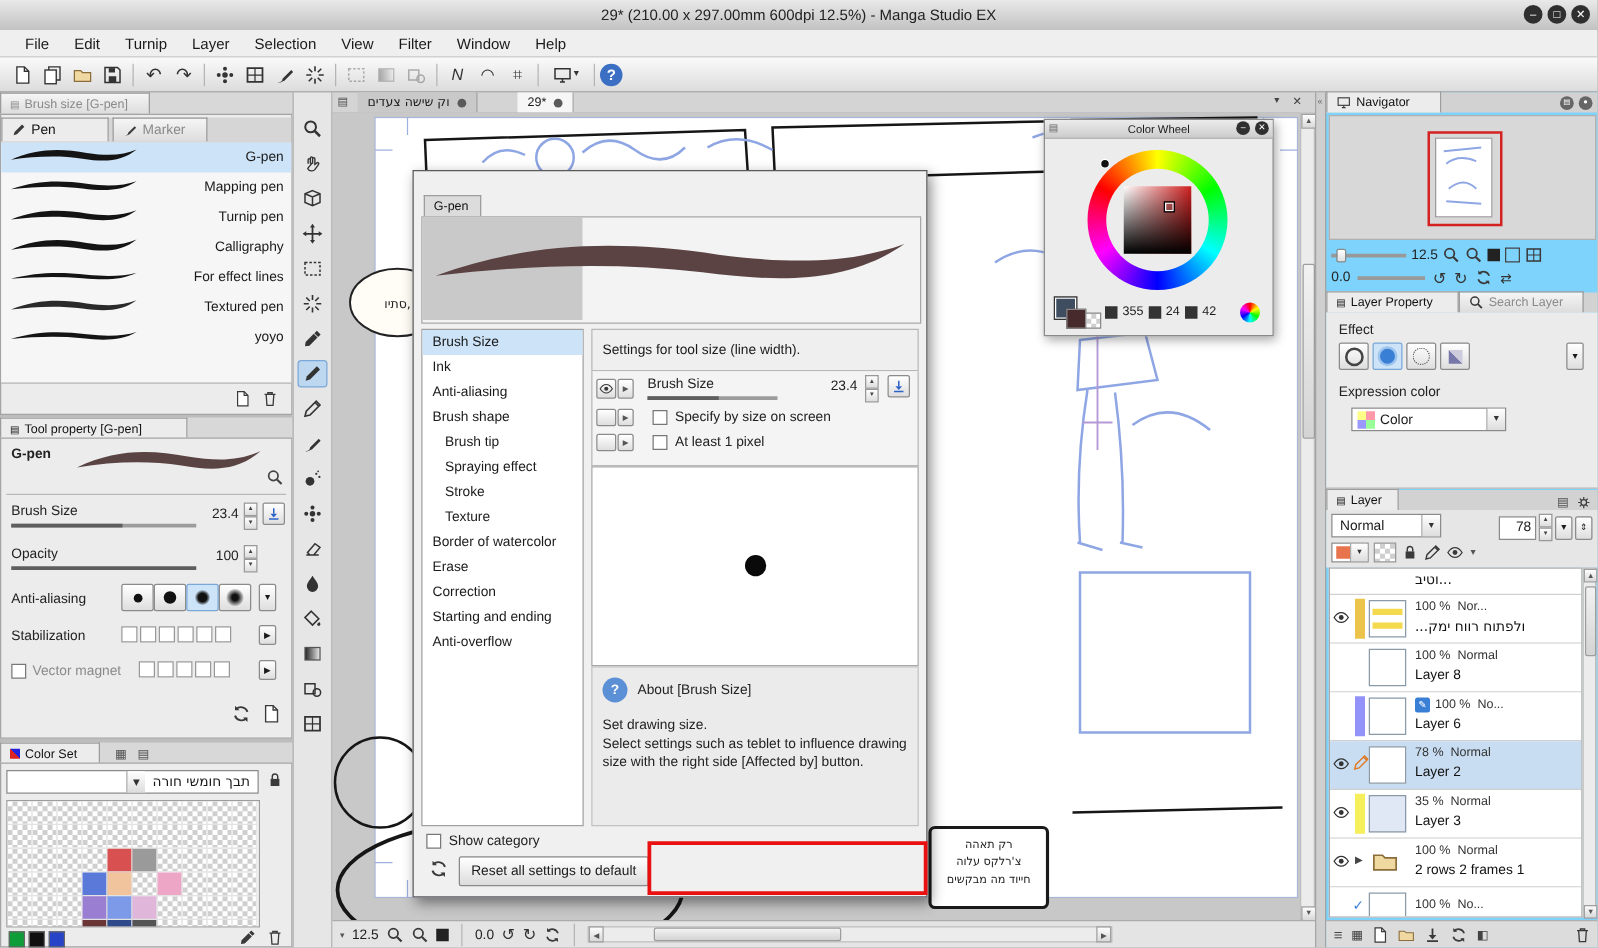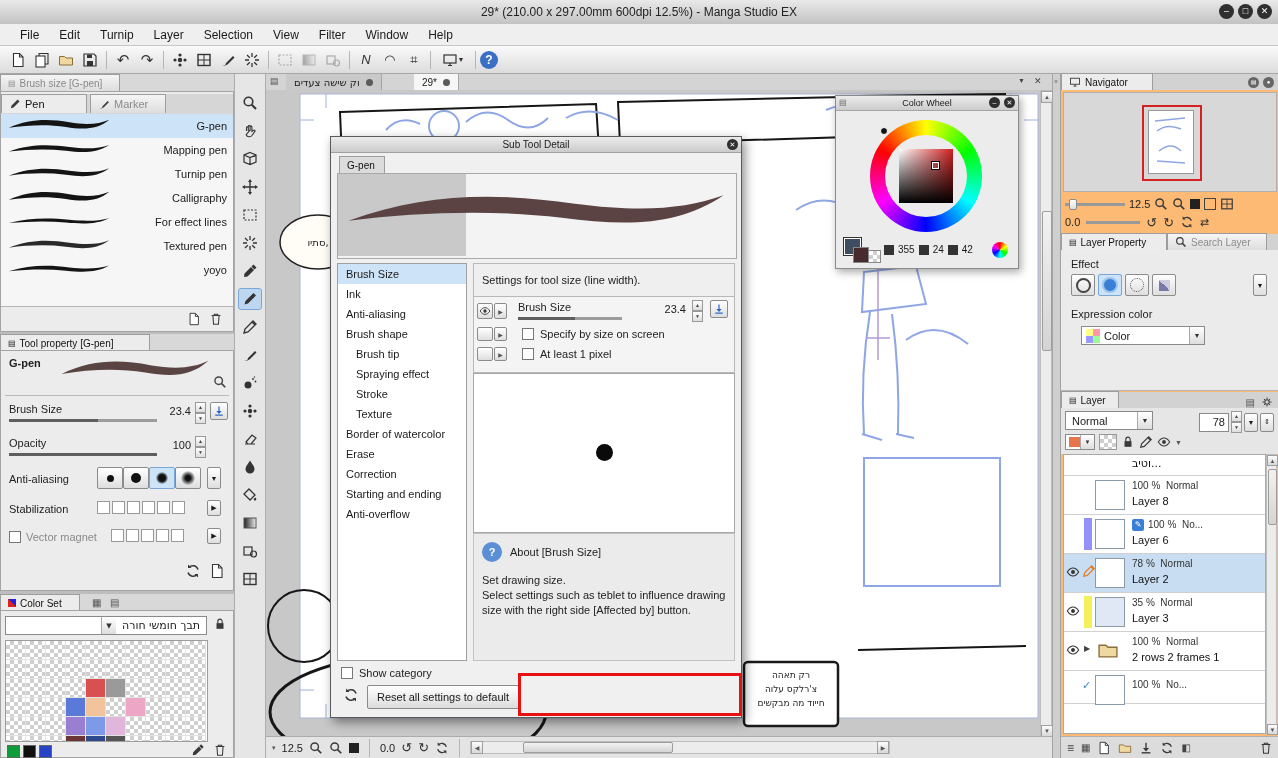--- a/index.html
+++ b/index.html
@@ -49,21 +49,21 @@
   #anno{left:187px;top:536px;width:218px;height:37px;border:3px solid #e81010;z-index:12;pointer-events:none}
   
   #cwheel{left:835px;top:95px;width:182px;height:172px;background:#ececec;border:1px solid #8a8a8a;box-shadow:2px 3px 8px rgba(0,0,0,.35);z-index:5}
   #cwheel .tbar{height:14px;background:linear-gradient(#ececec,#cccccc);border-bottom:1px solid #a5a5a5;font-size:9px;text-align:center;line-height:14px;position:relative}
   .ring{width:112px;height:112px;border-radius:50%;background:conic-gradient(from -60deg,#f00,#ff0,#0f0,#0ff,#00f,#f0f,#f00)}
   .ringhole{width:82px;height:82px;border-radius:50%;background:#ececec}
   .svsq{width:54px;height:54px;background:linear-gradient(to top,#000,rgba(0,0,0,0)),linear-gradient(to right,#fff,#d02020)}
   .cwnum{font-size:10px}
   .cwicon{width:10px;height:10px;background:#333;display:inline-block}
   
-  #sidebar{left:1060px;top:74px;width:218px;height:684px;background:#fdba74;border-left:1px solid #a2a2a2;box-sizing:border-box}
+  #sidebar{left:1060px;top:74px;width:218px;height:684px;background:#7dd3fc;border-left:1px solid #a2a2a2;box-sizing:border-box}
   .sbtabrow{height:16px;background:#d2d2d2;display:flex;align-items:flex-end}
   .layrow{position:relative;border-bottom:1px solid #d0d0d0;background:#fff}
   .layrow.sel{background:#c8ddf2}
   .lthumb{width:30px;height:30px;border:1px solid #8a9aa8;box-sizing:border-box;position:absolute;left:31px;top:4px;background:#fff}
   .l1{position:absolute;left:68px;top:4px;font-size:10px;color:#333}
   .l2{position:absolute;left:68px;top:19px;font-size:11px;color:#111}
   .chip{position:absolute;left:20px;top:3px;width:8px;height:32px}
   .eyeb{position:absolute;left:2px;top:11px;width:16px;height:16px;color:#333}
   .scrl{background:#ececec;border:1px solid #bdbdbd;box-sizing:border-box}
   .scrbtn{background:linear-gradient(#fdfdfd,#d8d8d8);border:1px solid #a0a0a0;color:#555;font-size:6px;display:flex;align-items:center;justify-content:center;box-sizing:border-box}
@@ -762,24 +762,20 @@
       <span class="cwnum">355</span>
     <span class="cwicon"></span>
       <span class="cwnum">24</span>
     <span class="cwicon"></span>
       <span class="cwnum">42</span>
   </div>
   <span class="ab" style="left:156px;top:146px;width:16px;height:16px;border-radius:50%;background:conic-gradient(#f00,#ff0,#0f0,#0ff,#00f,#f0f,#f00)"></span>
 </div>
 
 <div id="dlg" class="ab">
-  <div class="tbar">
-    <span>Sub Tool Detail</span>
-    <span class="winbtn ab" style="right:3px;top:2px;width:11px;height:11px;line-height:11px;font-size:7px">✕</span>
-  </div>
   <span class="phdr-tab on ab" style="left:8px;top:19px;width:46px;background:#dcdcdc">
       <span>G-pen</span>
     </span>
   <div class="ab" style="left:6px;top:36px;width:398px;height:84px;border:1px solid #a8a8a8;background:#f3f3f3">
     <div class="ab" style="left:0;top:0;width:128px;height:82px;background:#c9c9c9"></div>
     <svg class="swoosh ab" style="left:4px;top:10px;fill:#5c4343" width="388" height="62">
         <use href="#swoosh"></use>
       </svg>
   </div>
 
@@ -983,20 +979,32 @@
       <span style="font-size:7px;color:#555">▼</span>
     </div>
   </div>
 
   <div class="ab" style="left:2px;top:380px;width:203px;height:280px;background:#fff;border:1px solid #aaa;overflow:hidden;box-sizing:border-box">
 
     <div class="layrow" style="height:20px">
       <span class="l2 heb" style="top:2px">וטיב...</span>
     </div>
 
+    <div class="layrow" style="height:38px">
+      <span class="eyeb"><svg class="s14">
+            <use href="#i-eye"></use>
+          </svg></span>
+      <span class="chip" style="background: rgb(236, 196, 76);"></span>
+      <span class="lthumb checker">
+          <span style="position:absolute;left:2px;top:6px;width:24px;height:5px;background:#f4d94d"></span>
+          <span style="position:absolute;left:2px;top:17px;width:24px;height:5px;background:#f4d94d"></span>
+        </span>
+      <span class="l1"><span>100 %</span>&nbsp;&nbsp;<span>Nor...</span></span>
+      <span class="l2 heb">...ולפתוח רווח ימק</span>
+    </div>
 
     <div class="layrow" style="height:38px">
       <span class="lthumb checker"></span>
       <span class="l1"><span>100 %</span>&nbsp;&nbsp;<span>Normal</span></span>
       <span class="l2">Layer 8</span>
     </div>
 
     <div class="layrow" style="height:38px">
       <span class="chip" style="background: rgb(147, 146, 248);"></span>
       <span class="lthumb checker"></span>

